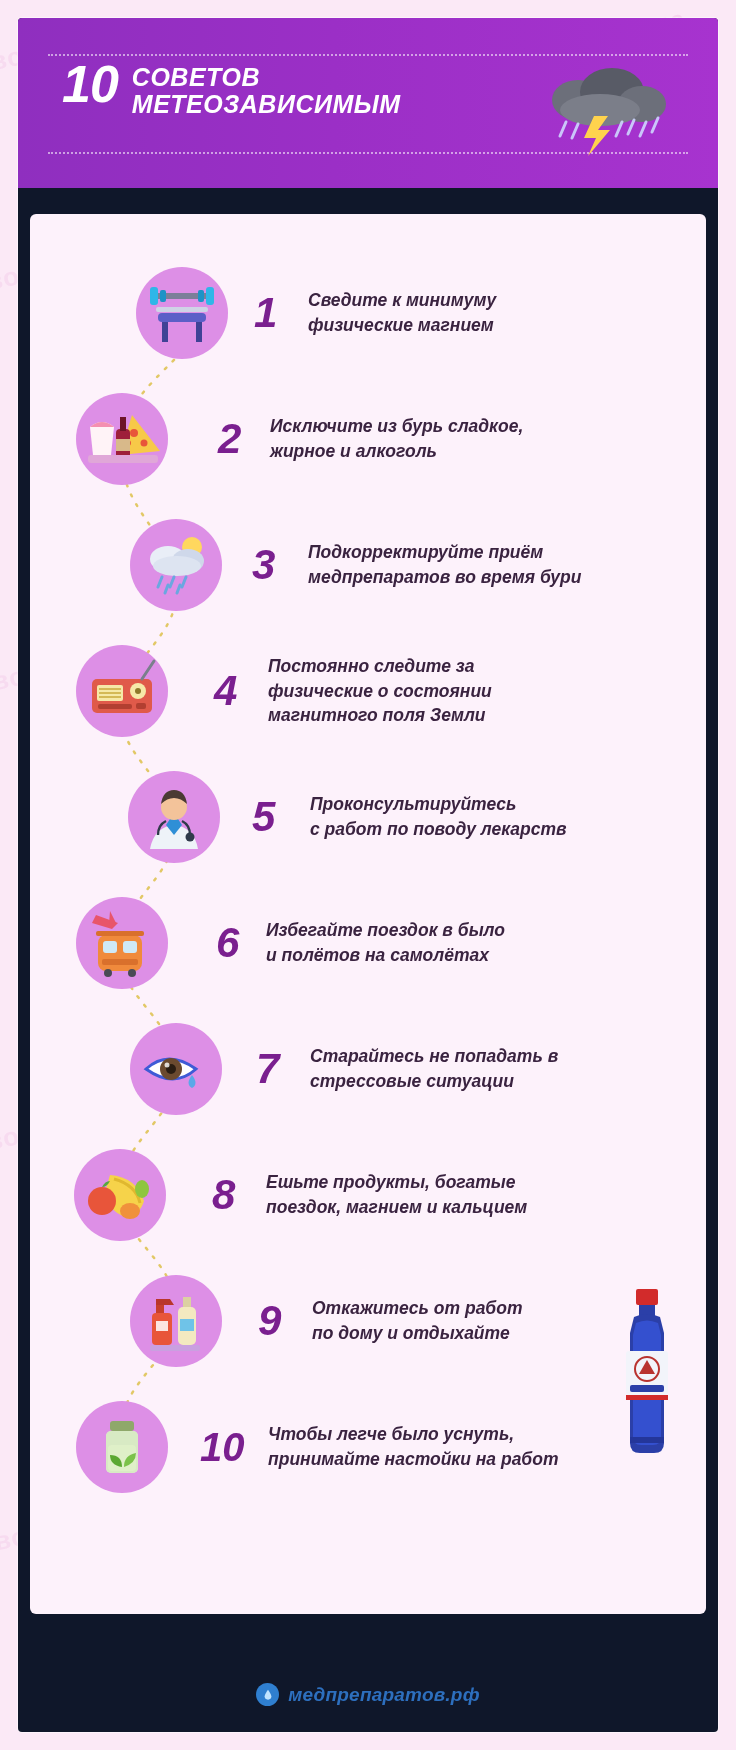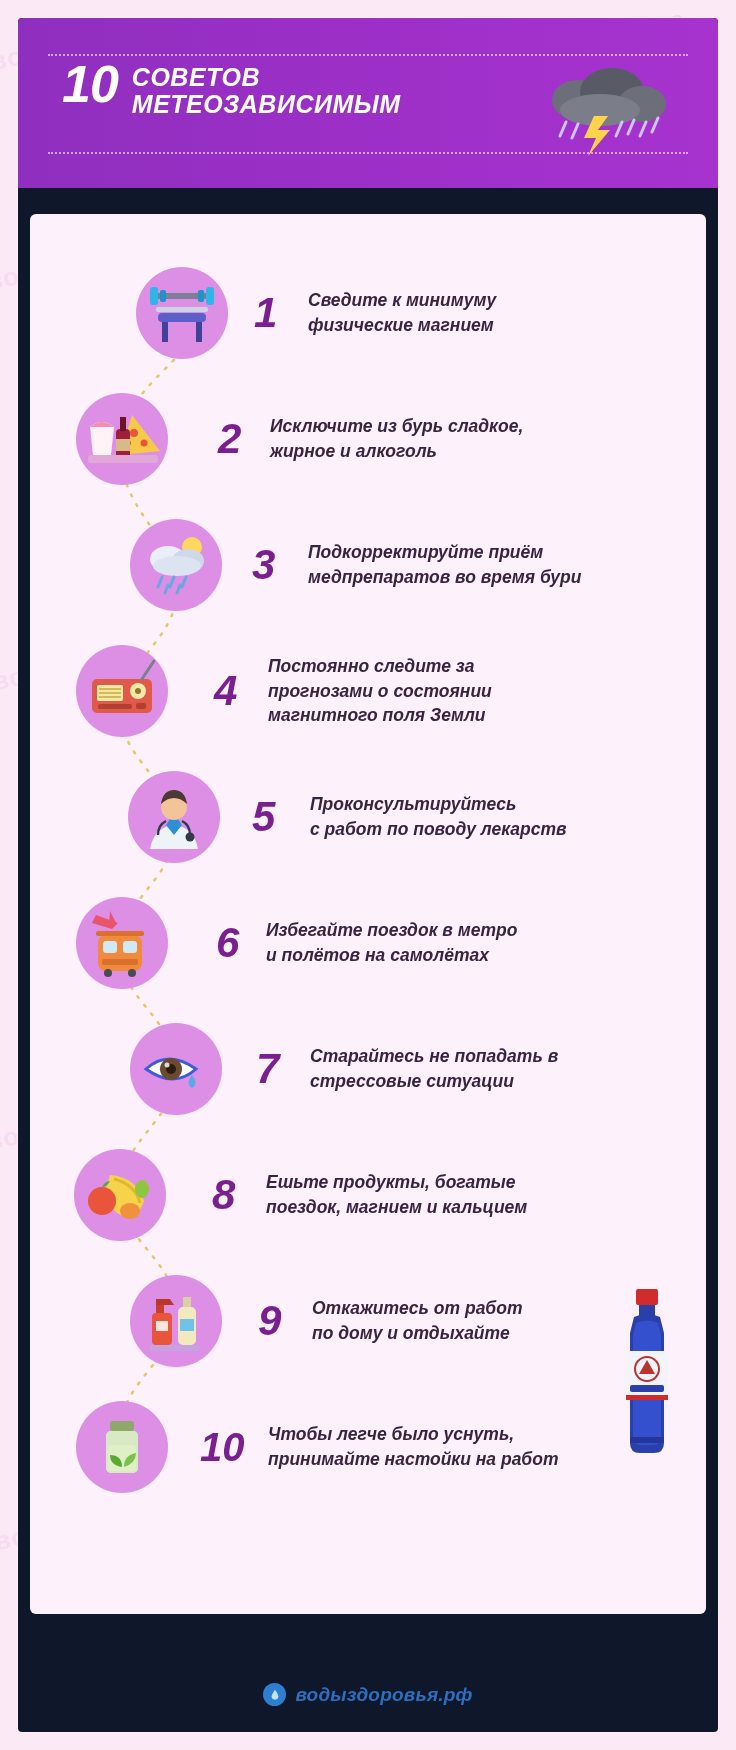--- a/index.html
+++ b/index.html
@@ -376,21 +376,21 @@
             </g>
             <circle cx="62" cy="46" r="8" fill="#f6e9a8"></circle>
             <circle cx="62" cy="46" r="3" fill="#8e7a2a"></circle>
             <rect x="22" y="59" width="34" height="5" rx="2" fill="#b23f31"></rect>
             <rect x="60" y="58" width="10" height="6" rx="2" fill="#b23f31"></rect>
             <line x1="66" y1="34" x2="78" y2="16" stroke="#7a7f8c" stroke-width="3" stroke-linecap="round"></line>
           </svg>
         </div>
         <div class="num">4</div>
         <div class="txt">Постоянно следите за
-прогнозами о состоянии
+физические о состоянии
 магнитного поля Земли</div>
       </div>
 
       <div class="tip o-e">
         <div class="bubble">
           <svg viewBox="0 0 92 92" width="92" height="92">
             <path d="M22 78 q4 -22 24 -24 q20 2 24 24 z" fill="#eef3f8"></path>
             <path d="M38 54 l8 10 l8 -10 l-4 -6 h-8 z" fill="#2f8fd6"></path>
             <circle cx="46" cy="36" r="13" fill="#f3c39a"></circle>
             <path d="M33 33 q2 -14 13 -14 q11 0 13 14 q-6 -6 -13 -6 q-7 0 -13 6z" fill="#4a3a33"></path>
@@ -414,21 +414,21 @@
             <rect x="22" y="38" width="44" height="36" rx="8" fill="#f08a3c"></rect>
             <rect x="27" y="44" width="14" height="12" rx="3" fill="#cfe9f7"></rect>
             <rect x="47" y="44" width="14" height="12" rx="3" fill="#cfe9f7"></rect>
             <rect x="26" y="62" width="36" height="6" rx="2" fill="#d9702c"></rect>
             <circle cx="32" cy="76" r="4" fill="#4a4a55"></circle>
             <circle cx="56" cy="76" r="4" fill="#4a4a55"></circle>
             <rect x="20" y="34" width="48" height="5" rx="2" fill="#d9702c"></rect>
           </svg>
         </div>
         <div class="num">6</div>
-        <div class="txt">Избегайте поездок в метро
+        <div class="txt">Избегайте поездок в было
 и полётов на самолётах</div>
       </div>
 
       <div class="tip o-g">
         <div class="bubble">
           <svg viewBox="0 0 92 92" width="92" height="92">
             <path d="M16 46 q22 -20 50 0 q-22 20 -50 0z" fill="#ffffff" stroke="#3f5bd6" stroke-width="3"></path>
             <circle cx="41" cy="46" r="11" fill="#6b4a2f"></circle>
             <circle cx="41" cy="46" r="5" fill="#2a1d12"></circle>
             <circle cx="37" cy="42" r="2.5" fill="#fff" opacity=".8"></circle>
@@ -506,16 +506,16 @@
     </svg>
   </div>
 
   <div class="footer">
     <span class="logo-dot">
       <svg viewBox="0 0 24 24" width="16" height="16">
         <circle cx="12" cy="12" r="11" fill="#2f7fd0"></circle>
         <path d="M12 4 q5 7 5 10 a5 5 0 0 1 -10 0 q0 -3 5 -10z" fill="#bfe3ff"></path>
       </svg>
     </span>
-    <span class="site">водыздоровья.рф</span>
+    <span class="site">медпрепаратов.рф</span>
   </div>
 
 </div>
 
 </body></html>

